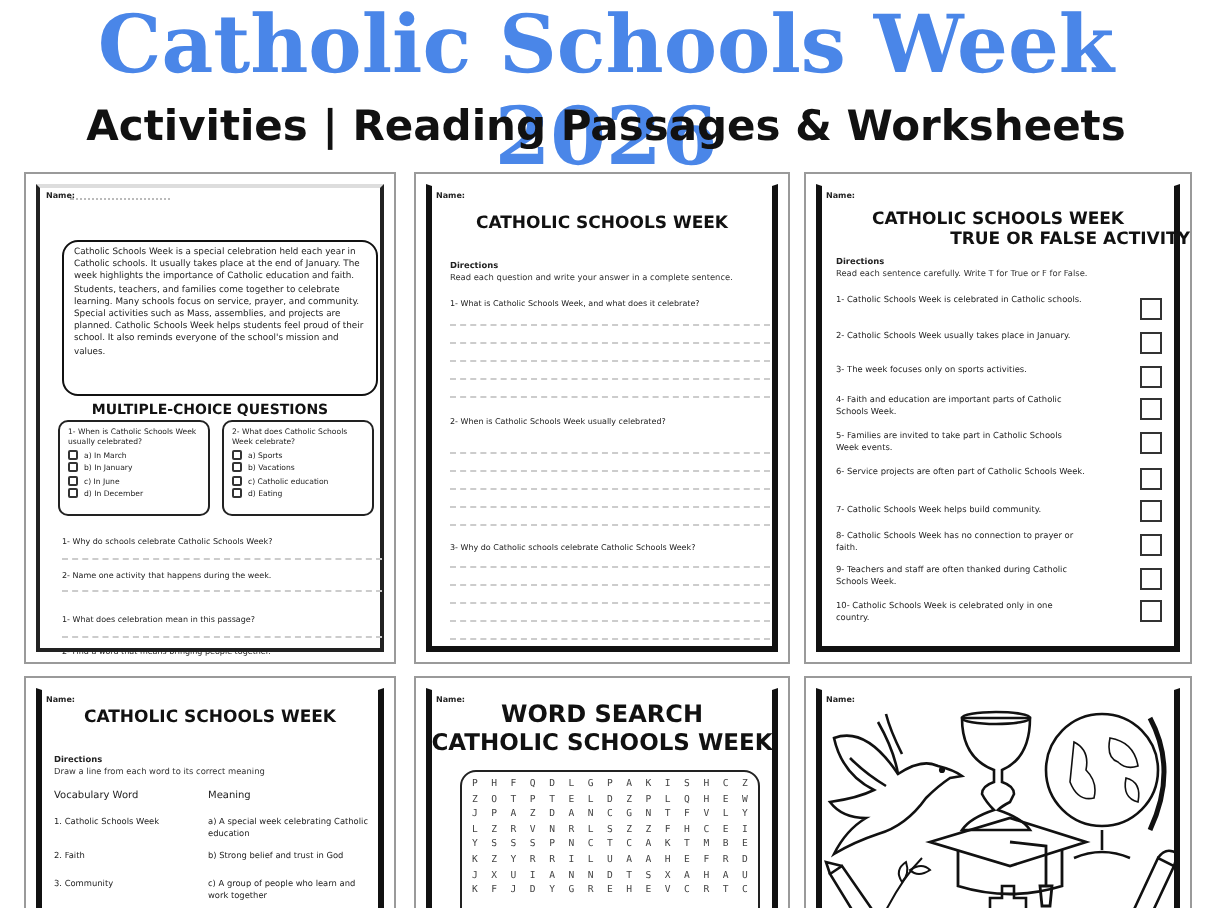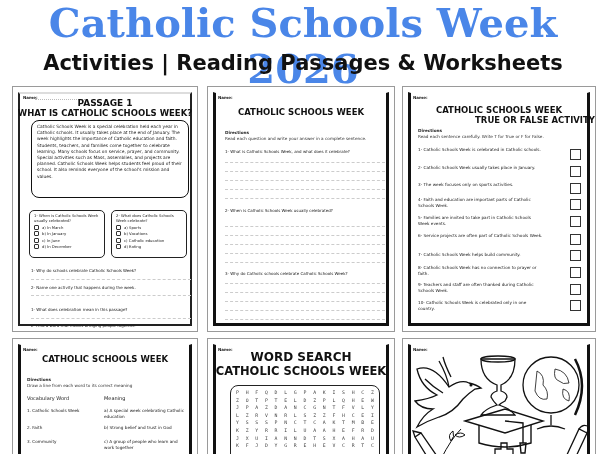--- a/index.html
+++ b/index.html
@@ -83,25 +83,24 @@
 </head>
 <body>
 
 <div class="hero-title" style="color: rgb(74, 134, 232);">Catholic Schools Week 2026</div>
 <div class="hero-sub">Activities | Reading Passages &amp; Worksheets</div>
 
 <div class="sheet" style="left:12px; top:86px; width:186px; height:246px;">
   <div class="frame" style="border-color:#ddd #222 #222 #222;"></div>
   <div class="name-lbl">Name:</div>
   <div class="name-line"></div>
-  <div class="ws-title" style="top:11px; font-size:9px;">PASSAGE 1</div>
-  <div class="ws-title" style="top:21px; font-size:8.5px;">WHAT IS CATHOLIC SCHOOLS WEEK?</div>
   <div class="passage-box" style="left:18px; top:33px; width:158px; height:78px;">
     <span>Catholic Schools Week is a special celebration held each year in Catholic schools. It usually takes place at the end of January. The week highlights the importance of Catholic education and faith. Students, teachers, and families come together to celebrate learning. Many schools focus on service, prayer, and community. Special activities such as Mass, assemblies, and projects are planned. Catholic Schools Week helps students feel proud of their school. It also reminds everyone of the school's mission and values.</span>
   </div>
+  <div class="section-h" style="top:114px;">MULTIPLE-CHOICE QUESTIONS</div>
 
   <div class="mc-box" style="left:16px; top:123px; width:76px; height:48px;">
     <div>1- When is Catholic Schools Week usually celebrated?</div>
     <div class="mc-opt">
         <span class="cb"></span>
         <span>a) In March</span>
       </div>
     <div class="mc-opt">
         <span class="cb"></span>
         <span>b) In January</span>

